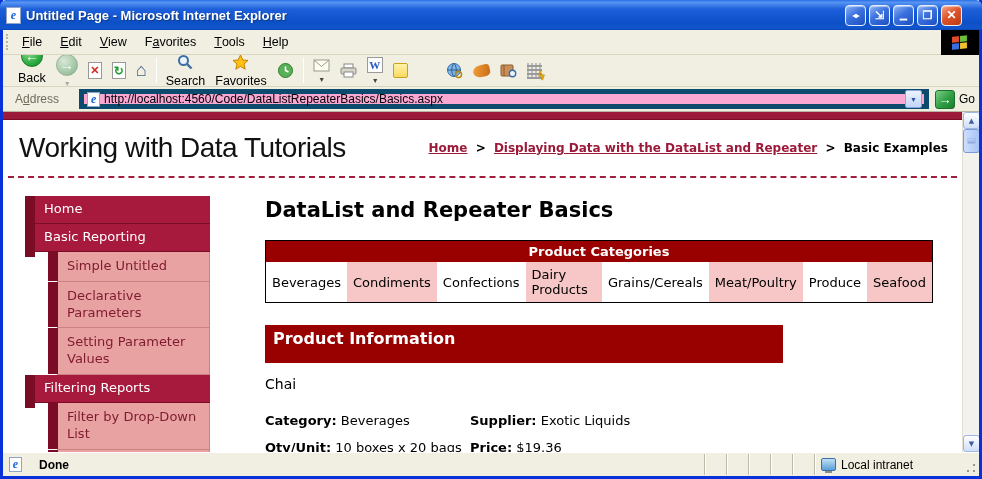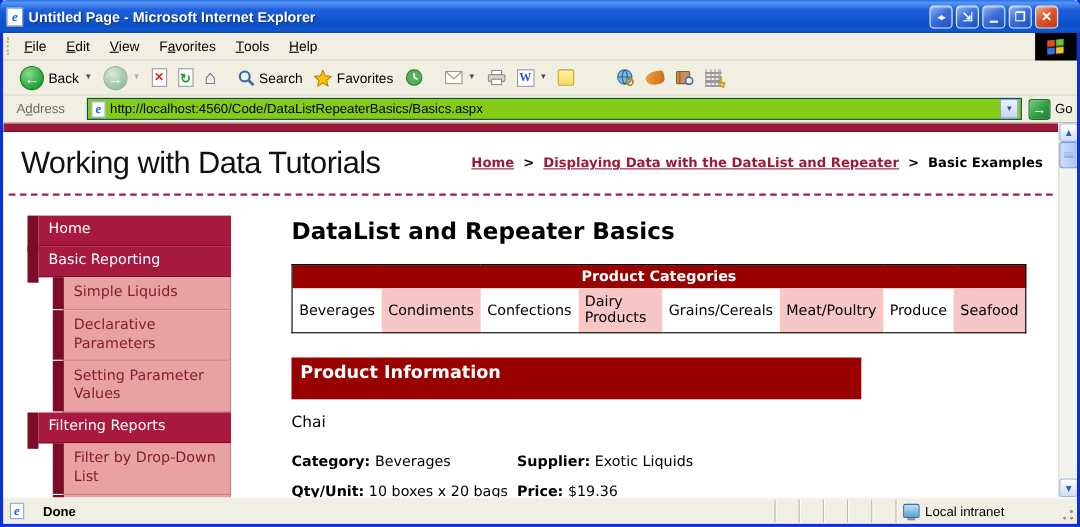--- a/index.html
+++ b/index.html
@@ -36,21 +36,21 @@
   .menubar { height:25px; flex:0 0 25px; background:#F1EFE2; border-bottom:1px solid #D8D4C0; display:flex; align-items:stretch; position:relative; }
   .grip { width:5px; margin:4px 2px 4px 3px; border-left:2px dotted #B8B4A0; }
   .menu-item { display:flex; align-items:center; padding:0 9px; font-size:12.5px; color:#000; }
   .menu-item .accel { text-decoration:underline; }
   .throbber { position:absolute; right:0; top:0; width:38px; height:25px; background:#000; display:flex; align-items:center; justify-content:center; }
   .winflag { width:16px; height:14px; display:grid; grid-template-columns:7px 7px; grid-template-rows:6px 6px; gap:1px; transform:skewY(-6deg); filter:blur(.4px); }
   .winflag i:nth-child(1){background:#E24A2E;} .winflag i:nth-child(2){background:#6EBF3A;}
   .winflag i:nth-child(3){background:#3A6EE2;} .winflag i:nth-child(4){background:#F2C12E;}
   
   .toolbar { height:32px; flex:0 0 32px; background:#F1EFE2; border-bottom:1px solid #D8D4C0; display:flex; align-items:center; font-size:12.5px; }
-  .tbtn { display:flex; align-items:center; gap:4px; padding:2px 5px; border-radius:3px; }
+  .tbtn { display:flex; align-items:center; gap:4px; padding:2px 5px; border-radius:3px;flex-direction:column; }
   .tsep { width:1px; align-self:stretch; margin:3px 4px; background:#C9C5B2; border-right:1px solid #FFF; }
   .caret { font-size:7px; color:#444; margin-left:1px; }
   .caret.dis { color:#AAA; }
   .nav-circle { width:22px; height:22px; border-radius:50%; border:1px solid #1A7A28;
     background:radial-gradient(circle at 35% 30%, #8CD98C, #22A538 70%, #167A26); color:#fff; font-weight:bold;
     display:flex; align-items:center; justify-content:center; font-size:14px; }
   .nav-circle.back::after{content:"←";}
   .nav-circle.fwd { border-color:#9AAF9A; background:radial-gradient(circle at 35% 30%, #D8E8D8, #9CC3A0 70%, #7FA886); }
   .nav-circle.fwd::after{content:"→";}
   .mini-doc { width:14px; height:17px; background:#fff; border:1px solid #999; display:flex; align-items:center; justify-content:center; position:relative; }
@@ -63,21 +63,21 @@
   .fox-ic { width:17px; height:12px; background:linear-gradient(110deg,#F2A23C,#C86A14); border-radius:60% 30% 40% 60%; transform:rotate(-12deg); }
   .matrix-ic { width:15px; height:16px; background:
       repeating-linear-gradient(0deg,#9A9A9A 0 2px,transparent 2px 4px),
       repeating-linear-gradient(90deg,#BBB 0 2px,transparent 2px 4px);
       position:relative; }
   .matrix-ic::after{content:"ϟ"; position:absolute; right:-3px; bottom:-4px; color:#E8A800; font-weight:bold; font-size:12px; text-shadow:0 0 1px #7A5800;}
   
   .addressbar { height:25px; flex:0 0 25px; background:#F1EFE2; border-bottom:1px solid #B8B4A0; display:flex; align-items:center; padding-right:4px; }
   .addr-label { font-size:12px; color:#6E6A5A; margin:0 20px 0 2px; }
   .addr-label .accel { text-decoration:underline; }
-  .addr-input { flex:1; height:20px; background:#84cc16; border:1px solid #0c4a6e; display:flex; align-items:center; padding:0 2px 0 3px; }
+  .addr-input { flex:1; height:20px; background:#f9a8d4; border:5px solid #0c4a6e; display:flex; align-items:center; padding:0 2px 0 3px; }
   .addr-input .url { font-size:12px; color:#000; flex:1; white-space:nowrap; overflow:hidden; }
   .combo-btn { width:17px; height:18px; background:linear-gradient(#EAF2FD,#C3D6F6); border:1px solid #86A7DC; border-radius:2px; display:flex; align-items:center; justify-content:center; }
   .combo-btn::after{content:"▼"; font-size:7px; color:#2B4FA0;}
   .go-btn { display:flex; align-items:center; gap:4px; margin-left:6px; }
   .go-arrow { width:20px; height:19px; border-radius:3px; border:1px solid #1C6E2C;
     background:linear-gradient(135deg,#7ACF88,#2F9E44 55%,#1E7E30); color:#fff; font-weight:bold;
     display:flex; align-items:center; justify-content:center; font-size:13px; }
   .go-arrow::after{content:"→";}
   .go-text { font-size:12px; color:#000; }
   
@@ -306,21 +306,21 @@
           <span>Basic Examples</span>
         </span>
       </div>
       <div class="dashed-sep"></div>
 
       <div class="content-row">
 
         <div class="side">
           <div class="s-item l1">Home</div>
           <div class="s-item l1">Basic Reporting</div>
-          <div class="s-item l2">Simple Liquids</div>
+          <div class="s-item l2">Simple Untitled</div>
           <div class="s-item l2">Declarative Parameters</div>
           <div class="s-item l2">Setting Parameter Values</div>
           <div class="s-item l1">Filtering Reports</div>
           <div class="s-item l2">Filter by Drop-Down List</div>
           <div class="s-item l2">Master-Details-</div>
         </div>
 
         <div class="main">
           <h1>DataList and Repeater Basics</h1>
 

